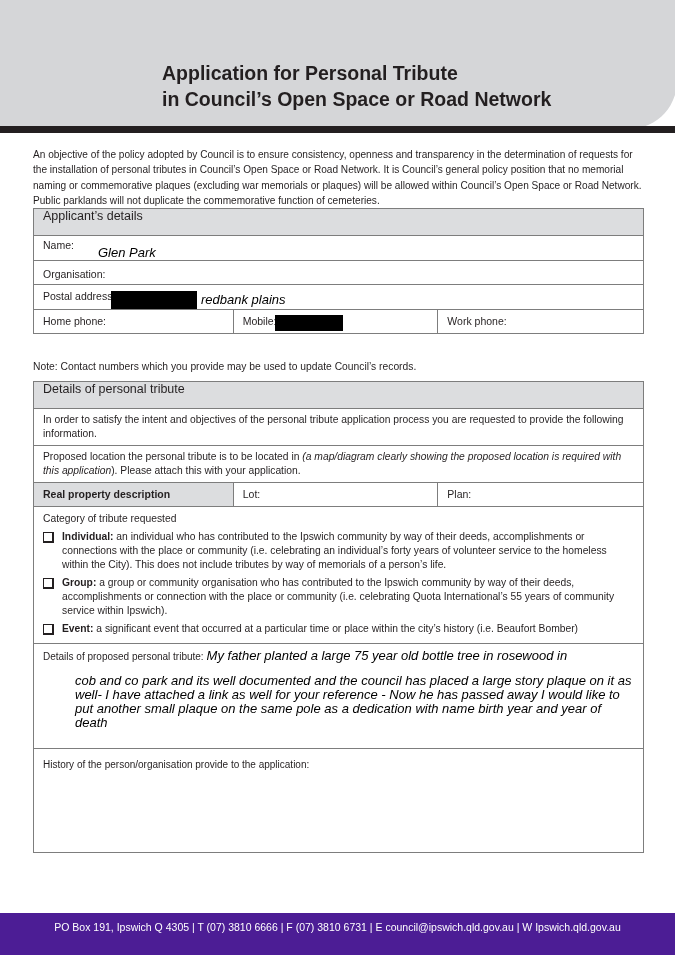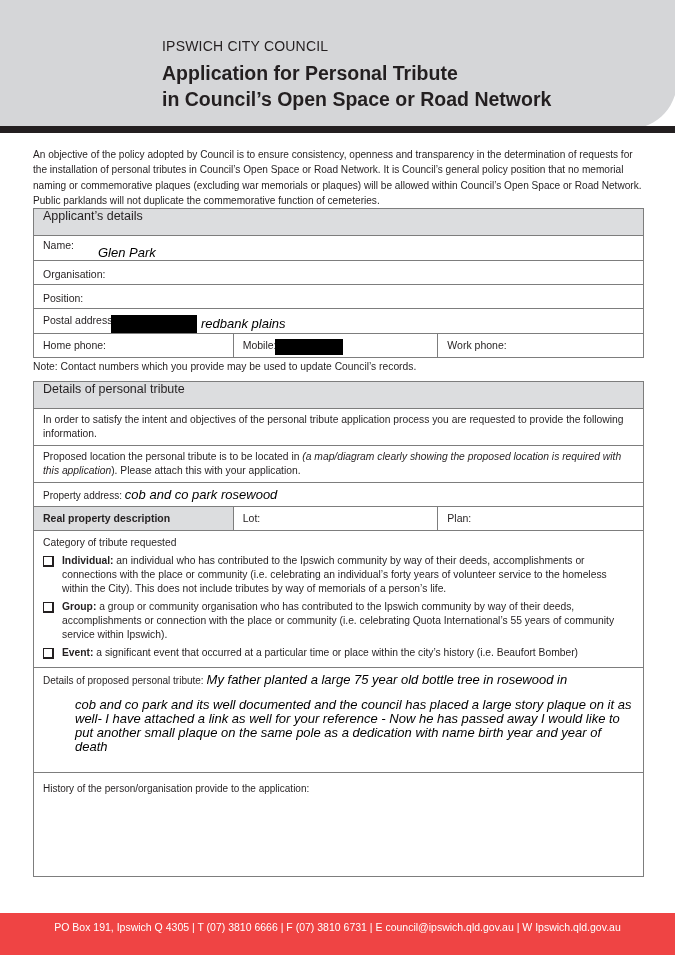--- a/index.html
+++ b/index.html
@@ -25,32 +25,31 @@
   .sec-head td { background: #dcdddf; font-size: 12.5px; height: 27px; vertical-align: middle; }
   .lbl { font-size: 10.5px; color: #231f20; }
   .fill { font-size: 13px; font-family: "Liberation Sans", sans-serif; color: #000; font-style: italic; }
   .redact { display: inline-block; background: #000; height: 16px; vertical-align: middle; }
 
   .note { position: absolute; left: 33px; top: 361px; font-size: 10.3px; }
 
   .cat-item { display: flex; margin-bottom: 4px; line-height: 14px; }
   .checkbox { flex: 0 0 11px; width: 11px; height: 11px; border: 1px solid #231f20; border-right-width: 2px; border-bottom-width: 2px; margin-right: 8px; margin-top: 2px; }
 
-  .footer { position: absolute; left: 0; top: 913px; width: 675px; height: 42px; background: #ef4444; }
+  .footer { position: absolute; left: 0; top: 913px; width: 675px; height: 42px; background: #4c1d95; }
   .footer-text { position: absolute; left: 0; top: 8px; width: 675px; text-align: center; color: #ffffff; font-size: 10.5px; }
 </style>
 </head>
 <body>
 
 <div class="header">
   <svg class="header-curve" viewBox="0 0 90 40">
     <path d="M0 40 C 40 36, 65 30, 75 0 L 90 0 L 90 40 Z" fill="#ffffff"></path>
   </svg>
   <div class="header-band"></div>
-  <div class="council">IPSWICH CITY COUNCIL</div>
   <div class="title">
     <div>Application for Personal Tribute</div>
     <div>in Council’s Open Space or Road Network</div>
   </div>
 </div>
 
 <p class="intro">An objective of the policy adopted by Council is to ensure consistency, openness and transparency in the determination of requests for the installation of personal tributes in Council’s Open Space or Road Network. It is Council’s general policy position that no memorial naming or commemorative plaques (excluding war memorials or plaques) will be allowed within Council’s Open Space or Road Network. Public parklands will not duplicate the commemorative function of cemeteries.</p>
 
 <table class="form" style="top:208px;">
   <colgroup>
@@ -64,26 +63,20 @@
   </tr>
   <tr>
     <td colspan="3" style="height:25px;">
       <span class="lbl" style="position:absolute;left:9px;top:3px;">Name:</span>
       <span class="fill" style="position:absolute;left:64px;top:9px;">Glen Park</span>
     </td>
   </tr>
   <tr>
     <td colspan="3" style="height:24px;padding-top:5px;">
       <span class="lbl">Organisation:</span>
-      <span class="fill"></span>
-    </td>
-  </tr>
-  <tr>
-    <td colspan="3" style="height:24px;padding-top:5px;">
-      <span class="lbl">Position:</span>
       <span class="fill"></span>
     </td>
   </tr>
   <tr>
     <td colspan="3" style="height:25px;">
       <span class="lbl" style="position:absolute;left:9px;top:5px;">Postal address:</span>
       <span class="redact" style="position:absolute;left:77px;top:6px;width:86px;height:18px;"></span>
       <span class="fill" style="position:absolute;left:167px;top:7px;">redbank plains</span>
     </td>
   </tr>
@@ -113,26 +106,20 @@
   <tbody>
       <tr class="sec-head">
     <td colspan="3">Details of personal tribute</td>
   </tr>
   <tr>
     <td colspan="3" style="height:37px;padding-top:4px;line-height:14px;font-size:10.3px;">In order to satisfy the intent and objectives of the personal tribute application process you are requested to provide the following information.</td>
   </tr>
   <tr>
     <td colspan="3" style="height:37px;padding-top:4px;line-height:14px;font-size:10.3px;">
       <span>Proposed location the personal tribute is to be located in </span><i>(a map/diagram clearly showing the proposed location is required with this application</i><span>). Please attach this with your application.</span>
-    </td>
-  </tr>
-  <tr>
-    <td colspan="3" style="height:24px;padding-top:4px;">
-      <span class="lbl" style="font-size:10px;">Property address:</span>
-      <span class="fill">cob and co park rosewood</span>
     </td>
   </tr>
   <tr>
     <td style="height:24px;padding-top:5px;background:#dcdddf;font-weight:bold;">Real property description</td>
     <td style="height:24px;padding-top:5px;">
       <span class="lbl">Lot:</span>
     </td>
     <td style="height:24px;padding-top:5px;">
       <span class="lbl">Plan:</span>
     </td>

